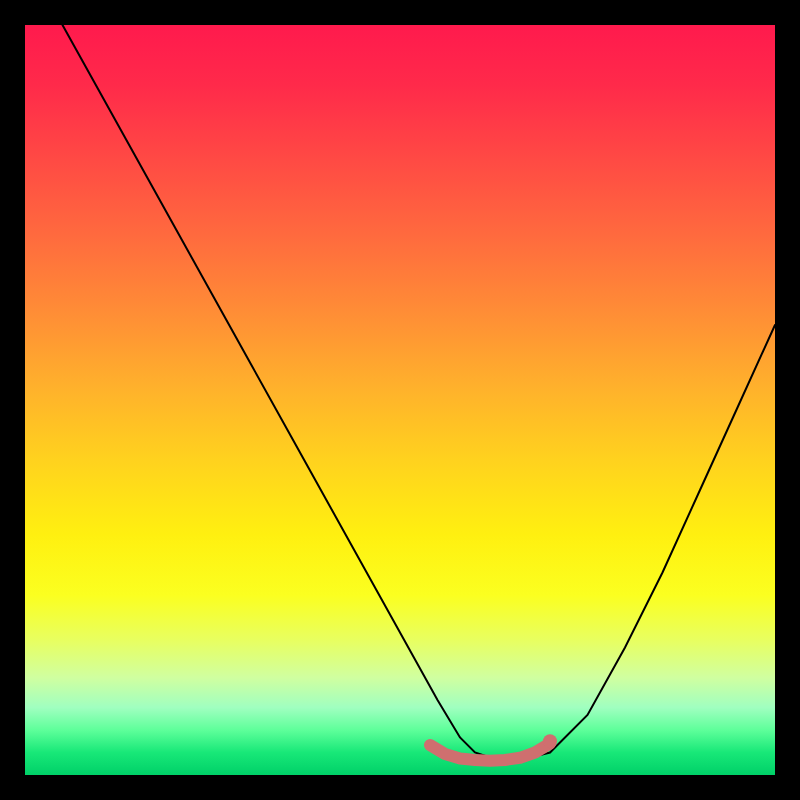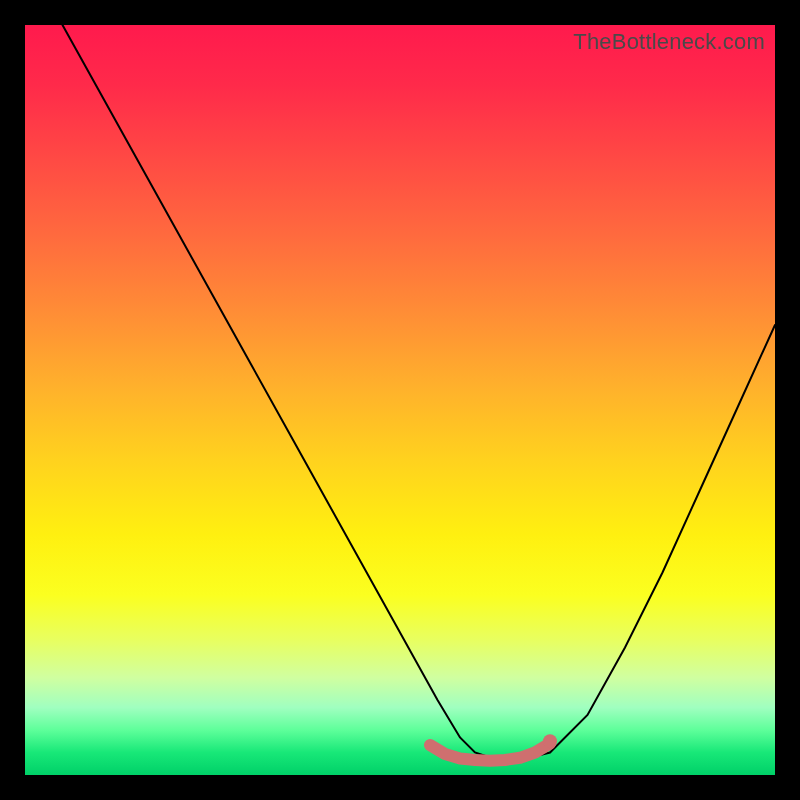--- a/index.html
+++ b/index.html
@@ -50,19 +50,18 @@
     top: 0;
     width: 750px;
     height: 750px;
     overflow: visible;
   }
 </style>
 </head>
 <body>
 
 <div class="frame">
-  <div class="watermark">TheBottleneck.com</div>
   <svg class="overlay" viewBox="0 0 750 750" preserveAspectRatio="none">
     <path fill="none" stroke="#000000" stroke-width="2" stroke-linecap="round" d="M37.5 0.0 L75.0 67.5 L112.5 135.0 L150.0 202.5 L187.5 270.0 L225.0 337.5 L262.5 405.0 L300.0 472.5 L337.5 540.0 L375.0 607.5 L412.5 675.0 L435.0 712.5 L450.0 727.5 L472.5 735.0 L495.0 735.0 L525.0 727.5 L562.5 690.0 L600.0 622.5 L637.5 547.5 L675.0 465.0 L712.5 382.5 L750.0 300.0"></path>
     <path fill="none" stroke="#cf6f6f" stroke-width="12" stroke-linecap="round" stroke-linejoin="round" d="M405.0 720.0 L420.0 729.0 L435.0 733.5 L450.0 735.0 L465.0 735.8 L480.0 735.0 L495.0 732.8 L510.0 727.5 L525.0 718.5"></path>
     <circle r="7" fill="#cf6f6f" cx="525.0" cy="716.3"></circle>
   </svg>
 </div>
 
 </body></html>

